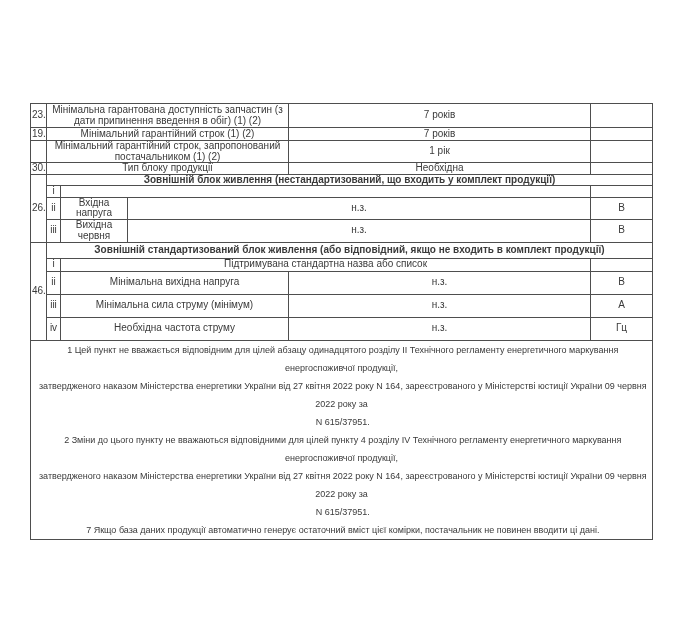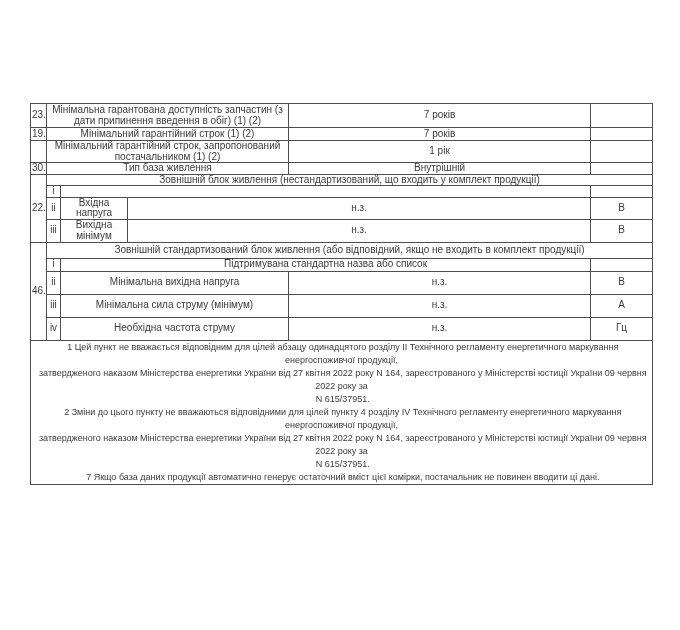--- a/index.html
+++ b/index.html
@@ -24,30 +24,30 @@
     color:#3a3a3a;
     font-size:10px;
     line-height:10.5px;
     text-align:center;
     vertical-align:middle;
     padding:0 1px;
     overflow:hidden;
   }
   td.num{ text-align:center;margin-top:40px; }
   td.num-top{ vertical-align:top; padding-top:2px; }
-  td.hdr{ line-height:10px; }
+  td.hdr{ line-height:10px;font-weight:bold; }
   td.lbl-pre{ white-space:pre-line; }
   td.fn-cell{
     text-align:left;
     vertical-align:top;
     padding:2px 2px 2px 1px;
   }
   .fn-line{
     font-size:9px;
-    line-height:13px;
+    line-height:18px;
     color:#3a3a3a;
     white-space:pre-wrap;
   }
 </style>
 </head>
 <body>
 
 <div class="sheet">
   <table class="spec">
     <colgroup>
@@ -76,47 +76,47 @@
 
     <tr style="height:20px">
       <td class="num"></td>
       <td colspan="3">Мінімальний гарантійний строк, запропонований постачальником (1) (2)</td>
       <td>1 рік</td>
       <td></td>
     </tr>
 
     <tr style="height:11px">
       <td class="num">30.</td>
-      <td colspan="3">Тип база живлення</td>
-      <td>Внутрішній</td>
+      <td colspan="3">Тип блоку продукції</td>
+      <td>Необхідна</td>
       <td></td>
     </tr>
 
     <tr style="height:10px">
-      <td class="num num-top" rowspan="4">22.</td>
+      <td class="num num-top" rowspan="4">26.</td>
       <td colspan="5" class="hdr">Зовнішній блок живлення (нестандартизований, що входить у комплект продукції)</td>
     </tr>
 
     <tr style="height:10px">
       <td>i</td>
       <td colspan="3"></td>
       <td></td>
     </tr>
 
     <tr style="height:20px">
       <td>ii</td>
       <td>Вхідна напруга</td>
       <td colspan="2">н.з.</td>
       <td>В</td>
     </tr>
 
     <tr style="height:23px">
       <td>iii</td>
       <td class="lbl-pre">Вихідна
-мінімум</td>
+червня</td>
       <td colspan="2">н.з.</td>
       <td>В</td>
     </tr>
 
     <tr style="height:16px">
       <td class="num" rowspan="5">46.</td>
       <td colspan="5" class="hdr">Зовнішній стандартизований блок живлення (або відповідний, якщо не входить в комплект продукції)</td>
     </tr>
 
     <tr style="height:13px">

